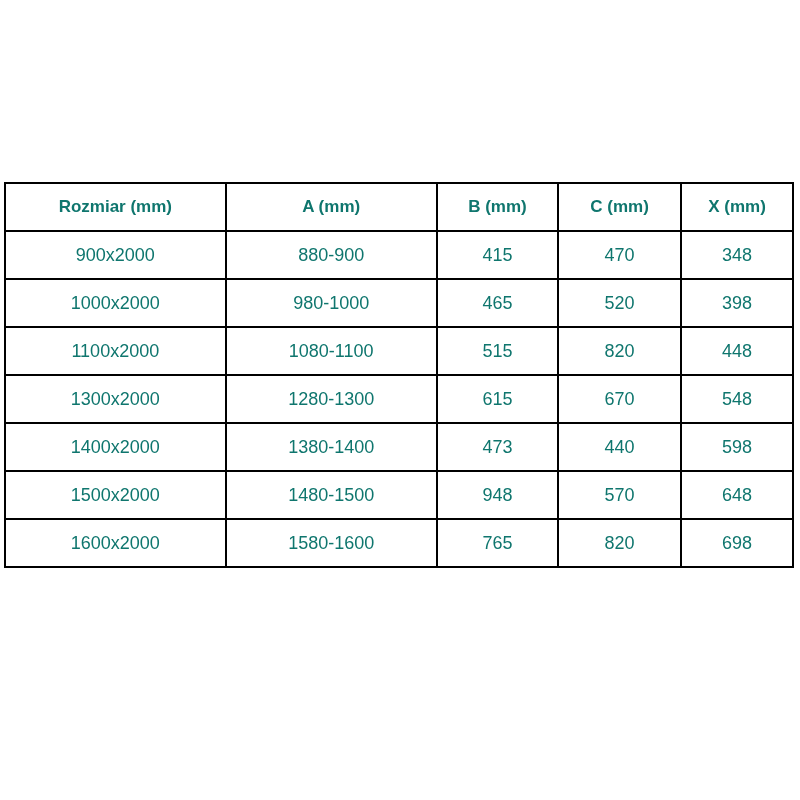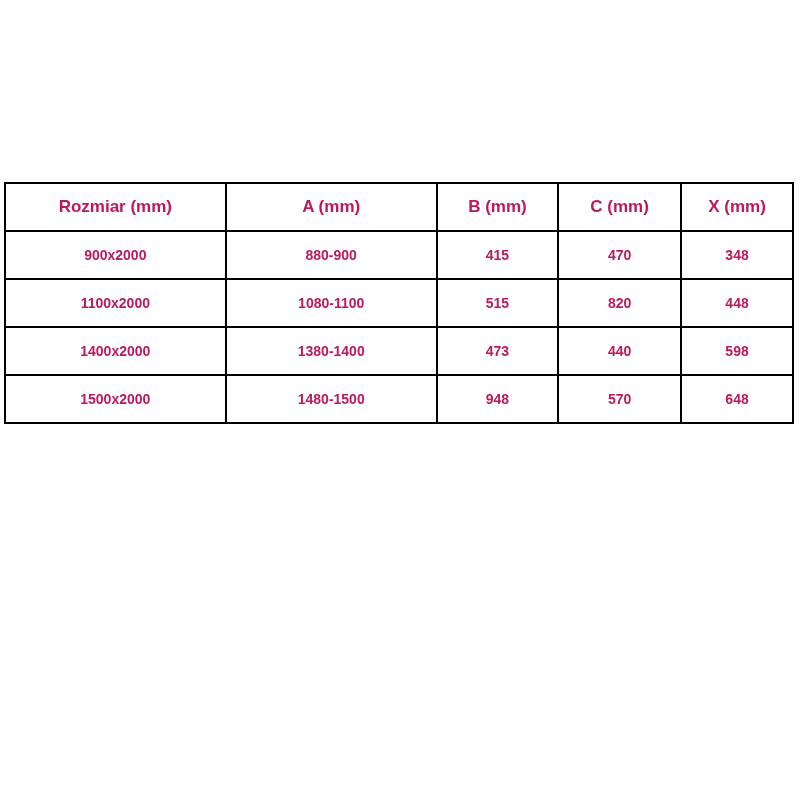--- a/index.html
+++ b/index.html
@@ -17,39 +17,39 @@
     background: #ffffff;
     overflow: hidden;
   }
   table.size-table {
     position: absolute;
     left: 4px;
     top: 182px;
     width: 790px;
     border-collapse: collapse;
     table-layout: fixed;
-    color: #be185d;
+    color: #0f766e;
   }
   table.size-table th,
   table.size-table td {
     border: 2px solid #000000;
     text-align: center;
     vertical-align: middle;
     height: 46px;
     padding: 0;
     overflow: hidden;
     white-space: nowrap;
   }
   table.size-table th {
     font-size: 17px;
     font-weight: bold;
   }
   table.size-table td {
-    font-size: 14px;
-    font-weight: bold;
+    font-size: 18px;
+    font-weight: normal;
   }
   col.c1 { width: 28.0%; }
   col.c2 { width: 26.8%; }
   col.c3 { width: 15.4%; }
   col.c4 { width: 15.6%; }
   col.c5 { width: 14.2%; }
 </style>
 </head>
 <body>
 
@@ -73,35 +73,56 @@
     </thead>
     <tbody>
         <tr>
           <td>900x2000</td>
           <td>880-900</td>
           <td>415</td>
           <td>470</td>
           <td>348</td>
         </tr>
         <tr>
+          <td>1000x2000</td>
+          <td>980-1000</td>
+          <td>465</td>
+          <td>520</td>
+          <td>398</td>
+        </tr>
+        <tr>
           <td>1100x2000</td>
           <td>1080-1100</td>
           <td>515</td>
           <td>820</td>
           <td>448</td>
+        </tr>
+        <tr>
+          <td>1300x2000</td>
+          <td>1280-1300</td>
+          <td>615</td>
+          <td>670</td>
+          <td>548</td>
         </tr>
         <tr>
           <td>1400x2000</td>
           <td>1380-1400</td>
           <td>473</td>
           <td>440</td>
           <td>598</td>
         </tr>
         <tr>
           <td>1500x2000</td>
           <td>1480-1500</td>
           <td>948</td>
           <td>570</td>
           <td>648</td>
         </tr>
+        <tr>
+          <td>1600x2000</td>
+          <td>1580-1600</td>
+          <td>765</td>
+          <td>820</td>
+          <td>698</td>
+        </tr>
       </tbody>
   </table>
 </div>
 
 </body></html>

